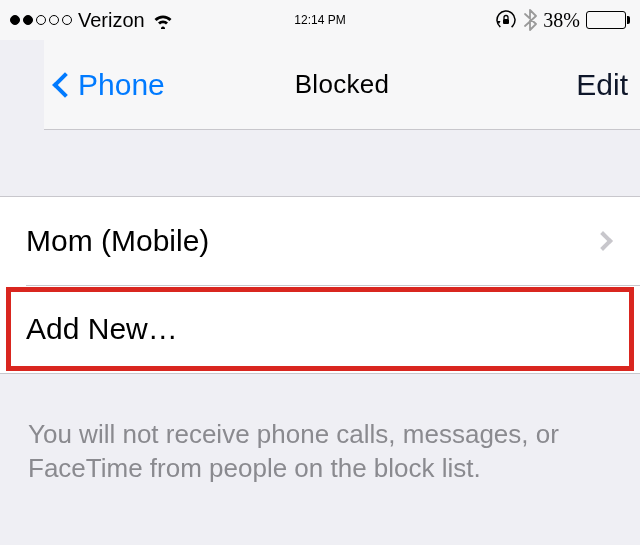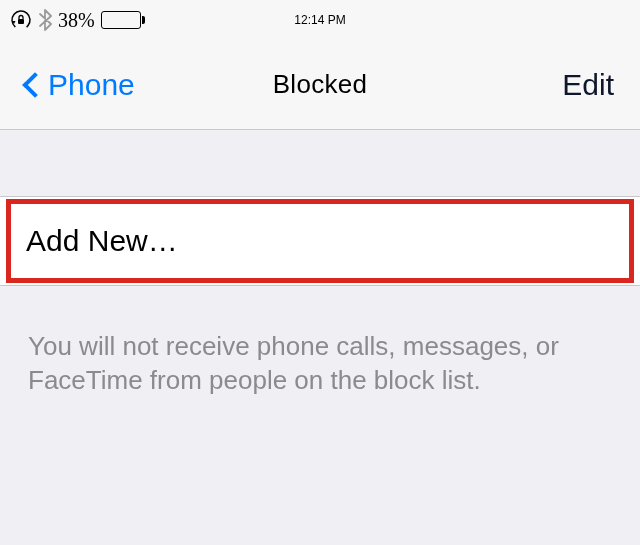--- a/index.html
+++ b/index.html
@@ -94,22 +94,23 @@
       border-radius: 0 2px 2px 0;
       margin-left: 1px;
     }
     .nav-bar {
       height: 90px;
       background: #f7f7f8;
       border-bottom: 1px solid #c8c7cc;
       display: flex;
       align-items: center;
       justify-content: space-between;
-      padding: 0 26px;
-      position: relative;
+      padding: 0 12px;
+      position: relative;
+      margin-left: 44px;
     }
     .nav-back {
       display: flex;
       align-items: center;
       color: #007aff;
       font-size: 30px;
       font-weight: 300;
       cursor: pointer;
     }
     .chevron-left {
@@ -192,20 +193,35 @@
       font-size: 26px;
       font-weight: 300;
       color: #8a8a8f;
       line-height: 1.3;
     }
   </style>
 </head>
 <body>
 
 <div class="status-bar">
+  <div class="status-left">
+    <span class="signal-dots">
+      <span class="dot filled"></span>
+      <span class="dot filled"></span>
+      <span class="dot"></span>
+      <span class="dot"></span>
+      <span class="dot"></span>
+    </span>
+    <span class="carrier">Verizon</span>
+    <span class="wifi-icon">
+      <svg width="24" height="18" viewBox="0 0 24 18">
+        <path d="M12 15.5 a2 2 0 1 0 0.001 0 Z M7 11.5 a7 7 0 0 1 10 0 l-2 2 a4.2 4.2 0 0 0 -6 0 Z M3.5 8 a12 12 0 0 1 17 0 l-2 2 a9.2 9.2 0 0 0 -13 0 Z" fill="#000"></path>
+      </svg>
+    </span>
+  </div>
   <div class="status-center">12:14 PM</div>
   <div class="status-right">
     <span class="lock-icon">
       <svg width="22" height="22" viewBox="0 0 22 22">
         <circle cx="11" cy="11" r="9" fill="none" stroke="#000" stroke-width="1.5" stroke-dasharray="44 12" transform="rotate(130 11 11)"></circle>
         <path d="M 4 15 l -2 -3 l 3.5 0 z" fill="#000"></path>
         <rect x="8" y="10" width="6" height="5" rx="1" fill="#000"></rect>
         <path d="M 9 10 v-1.5 a2 2 0 0 1 4 0 V10" fill="none" stroke="#000" stroke-width="1.3"></path>
       </svg>
     </span>
@@ -227,18 +243,22 @@
     <span class="chevron-left"></span>
     <span>Phone</span>
   </div>
   <div class="nav-title">Blocked</div>
   <div class="nav-edit">Edit</div>
 </div>
 
 <div class="spacer"></div>
 
 <div class="list">
+  <div class="list-row">
+    <span>Mom (Mobile)</span>
+    <span class="chevron-right"></span>
+  </div>
   <div class="list-row highlight">
     <span>Add New…</span>
   </div>
 </div>
 
 <div class="footer-text">You will not receive phone calls, messages, or FaceTime from people on the block list.</div>
 
 </body></html>

